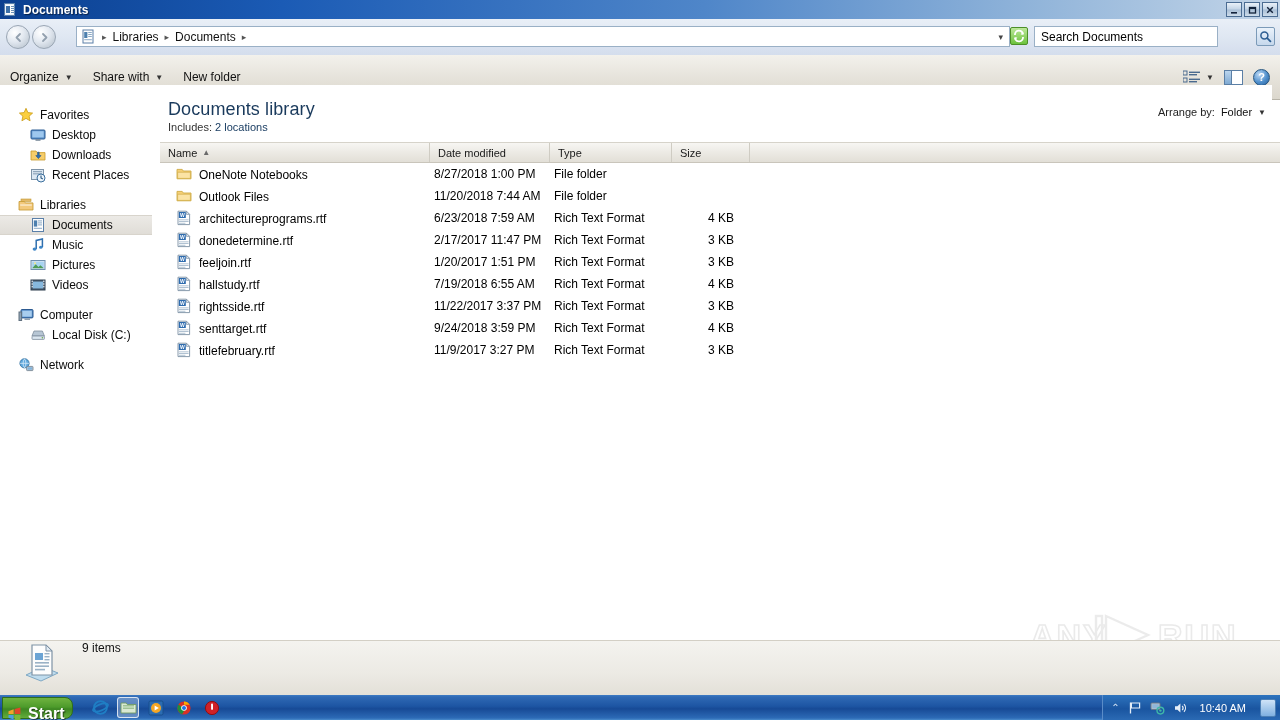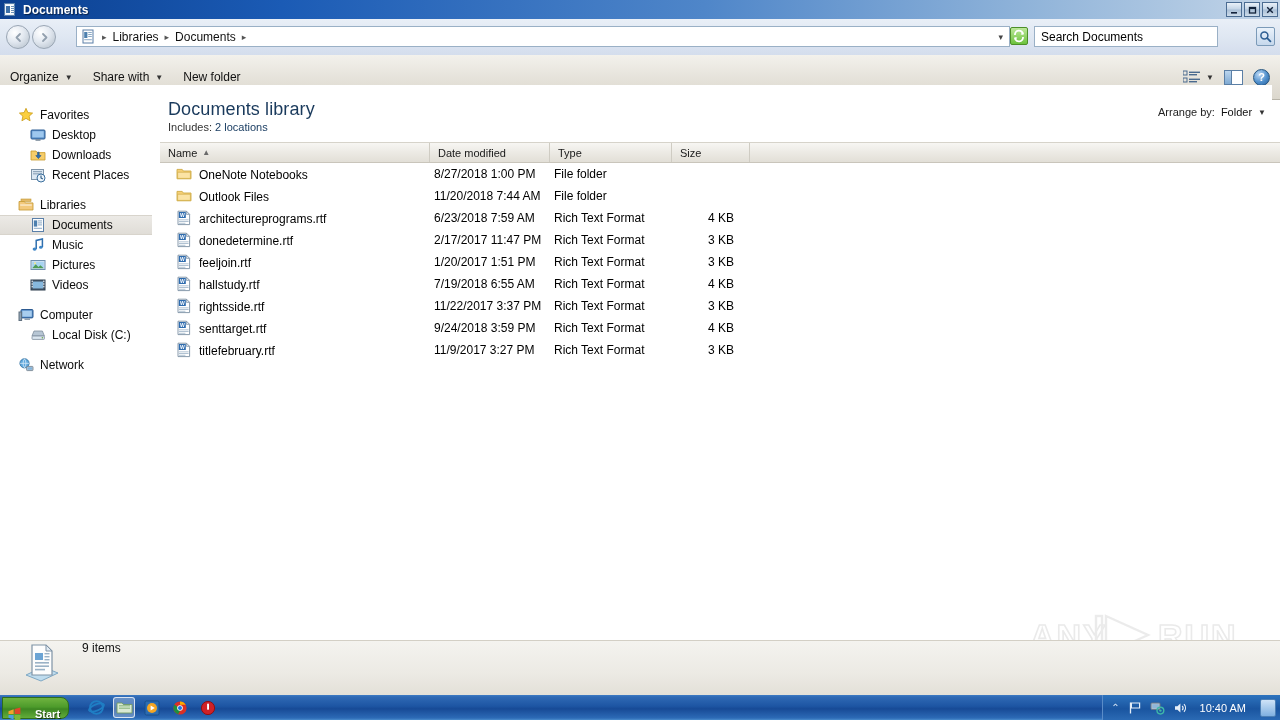--- a/index.html
+++ b/index.html
@@ -197,22 +197,22 @@
   
   .taskbar {
     position: absolute; left: 0; top: 695px; width: 1280px; height: 25px;
     background: linear-gradient(to bottom, #3e7cc4 0%, #2f69b4 8%, #1d55a3 45%, #174a96 55%, #2c6ab6 92%, #4a8ccd 100%);
     display: flex; align-items: center;
   }
   .startbtn {
     height: 22px; margin-left: 2px; padding: 13px 8px 0 4px;
     background: linear-gradient(to bottom, #6fb33f 0%, #4d9b2b 45%, #3d8722 55%, #63ad3a 100%);
     border-radius: 0 8px 8px 0;
-    display: flex; align-items: center; gap: 13px;
-    color: #fff; font-weight: bold; font-size: 11px;
+    display: flex; align-items: center; gap: 6px;
+    color: #fff; font-weight: bold; font-size: 16px;
     text-shadow: 1px 1px 1px rgba(0,0,0,.6);
     border: 1px solid #2f6d1a;
   }
   .ql { display: flex; align-items: center; gap: 6px; margin-left: 16px; }
   .ql-item {
     width: 22px; height: 21px; display: flex; align-items: center; justify-content: center;
   }
   .ql-item.active {
     background: rgba(255,255,255,.28);
     border: 1px solid rgba(255,255,255,.75);

